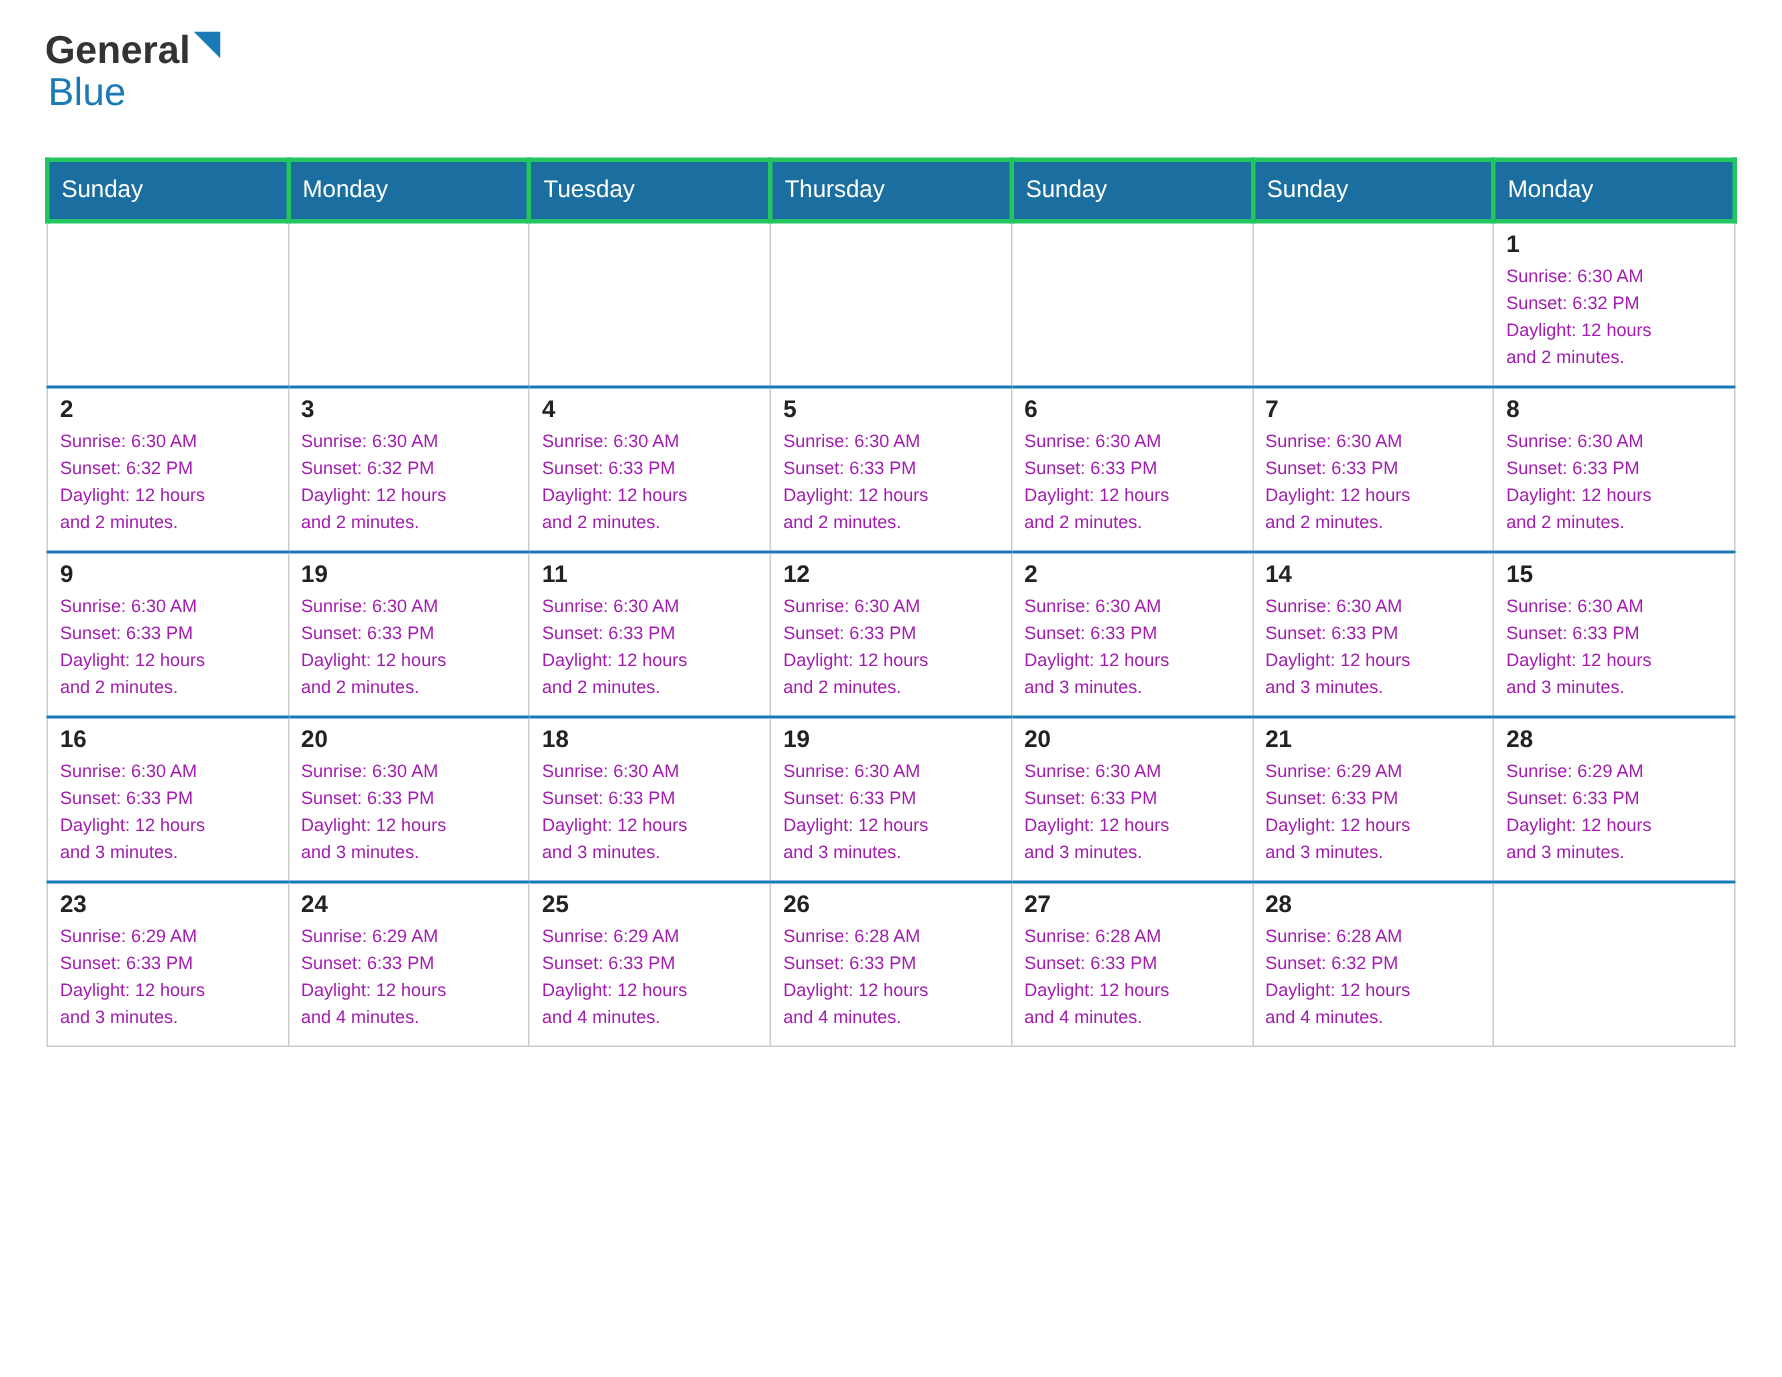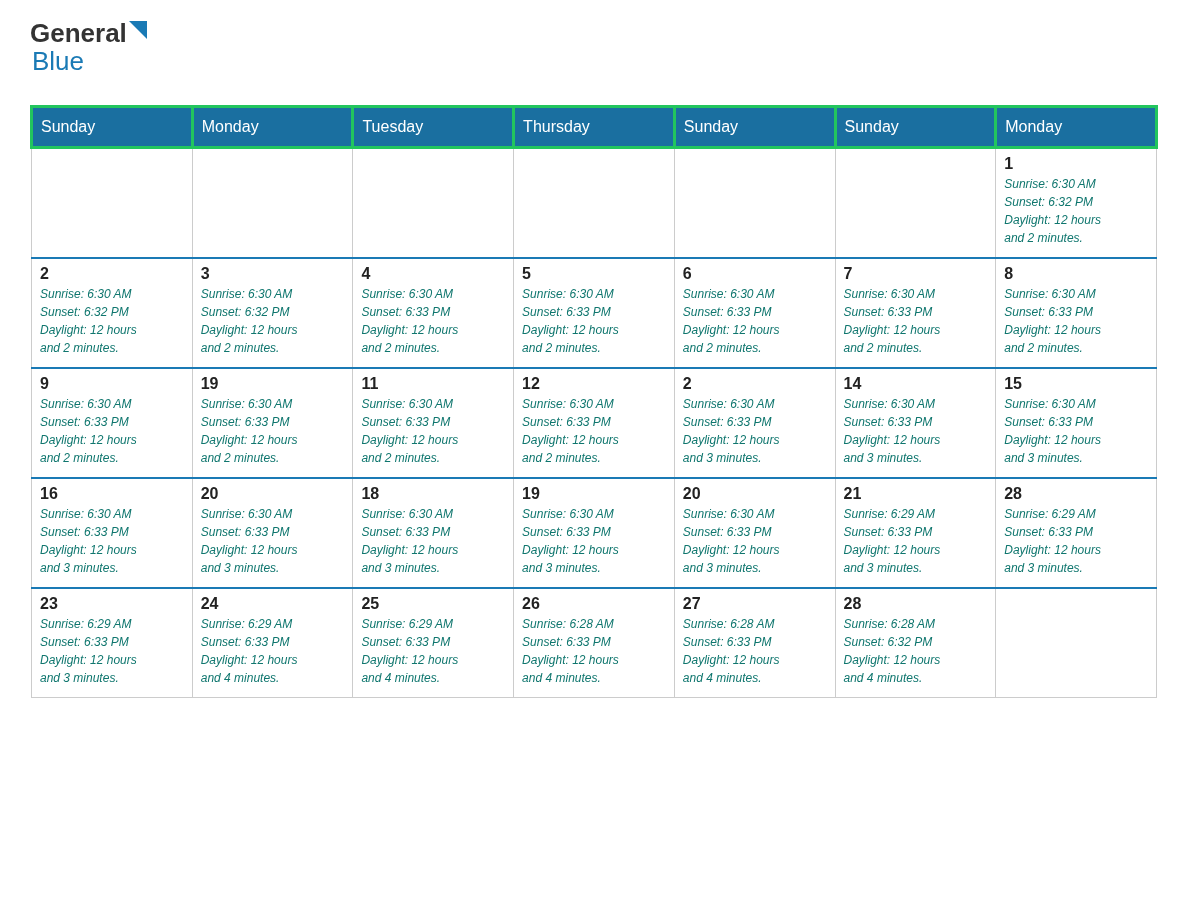--- a/index.html
+++ b/index.html
@@ -66,23 +66,22 @@
     }
     .day-number {
       font-size: 16px;
       font-weight: bold;
       color: #222;
       display: block;
       margin-bottom: 2px;
     }
     .day-info {
       font-size: 12px;
-      color: #0f766e;
+      color: #a21caf;
       line-height: 1.5;
-      font-style: italic;
     }
     .empty-cell {
       background: #f9f9f9;
     }
   </style>
 </head>
 <body>
 
 <div class="header">
   <div class="logo">

